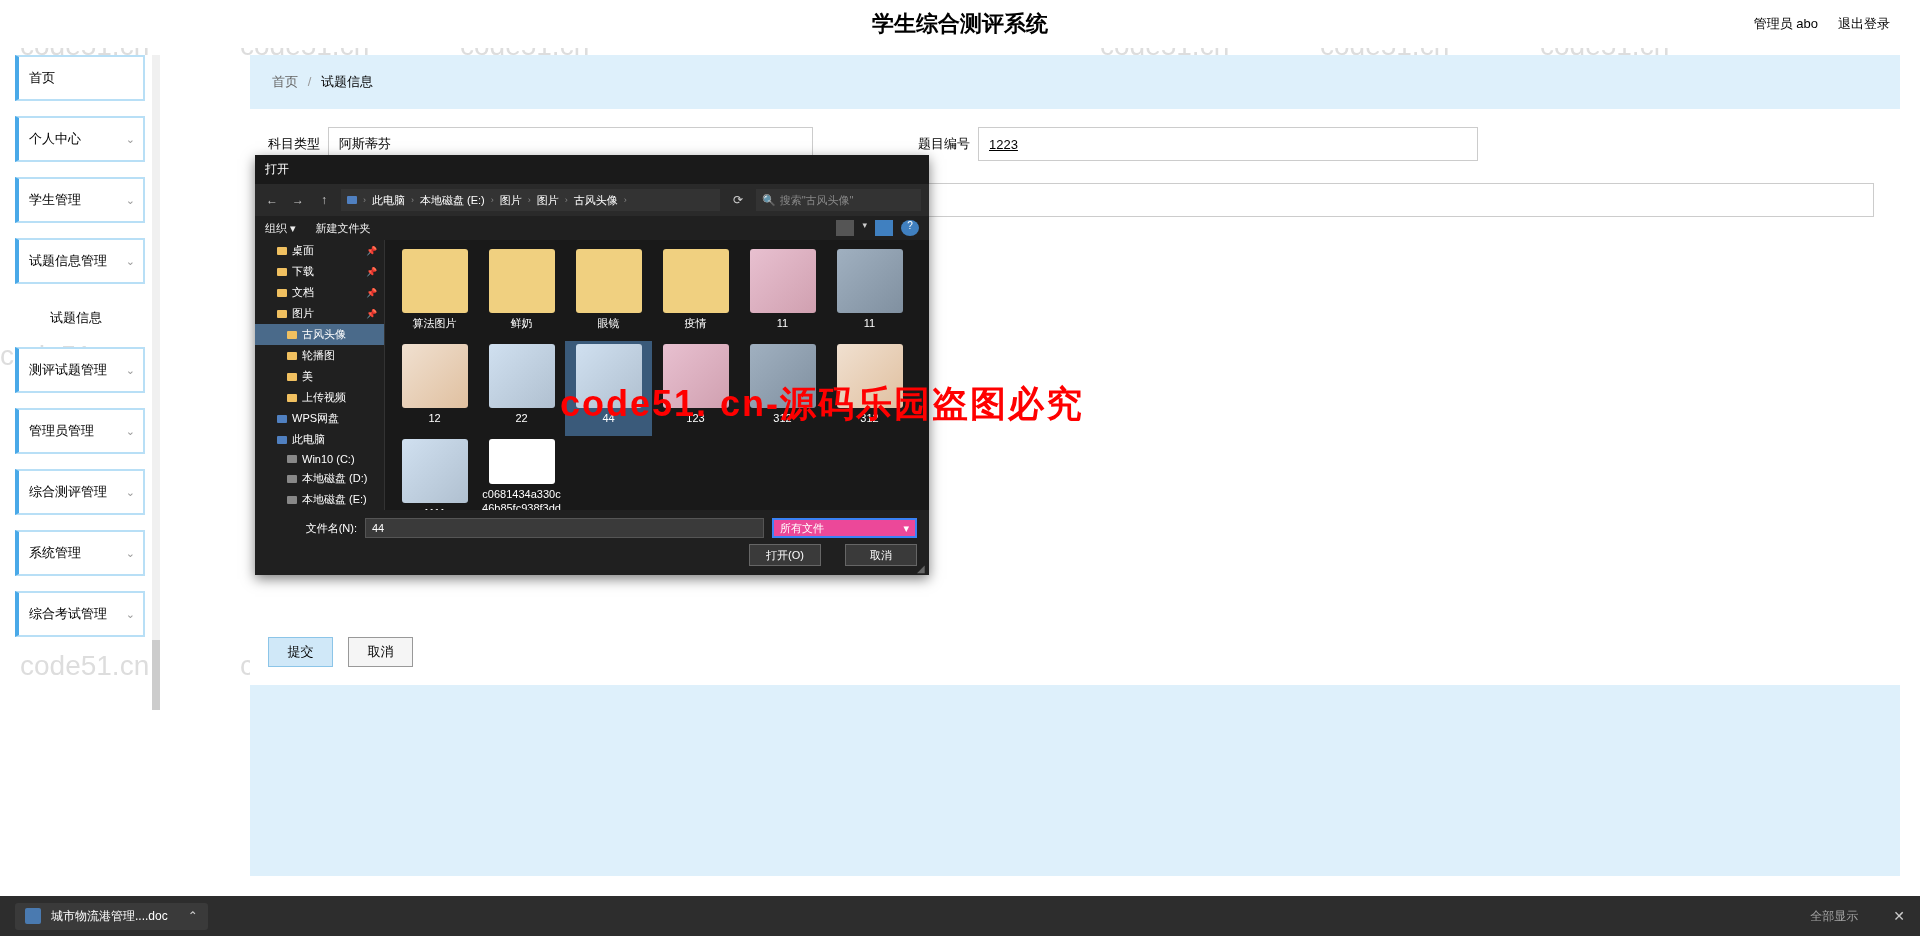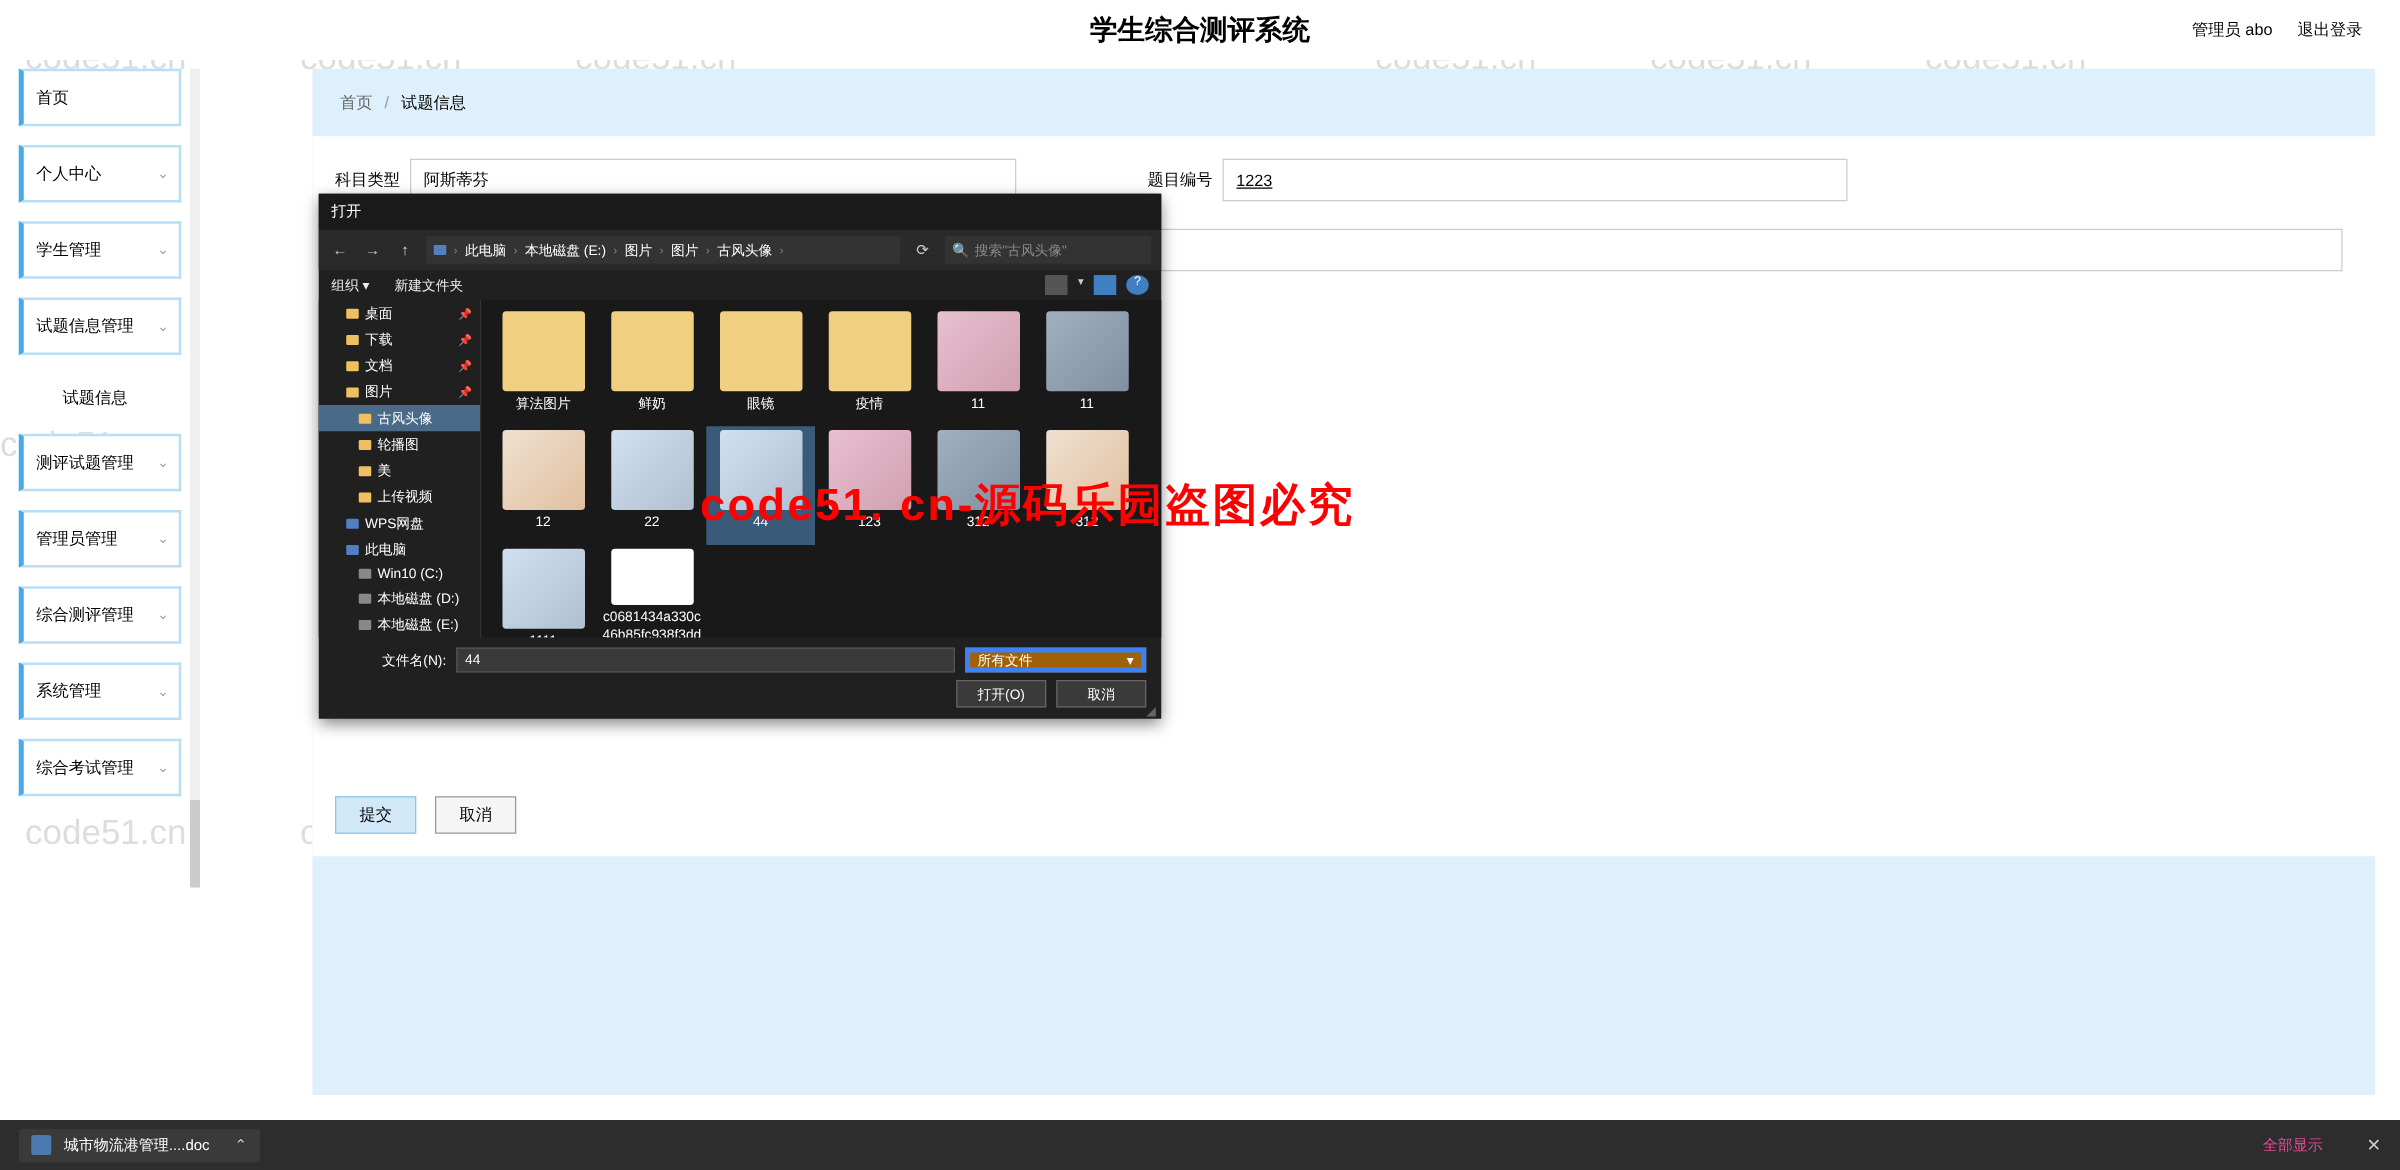--- a/index.html
+++ b/index.html
@@ -69,31 +69,31 @@
 .fd-thumb.img { background: linear-gradient(135deg, #e8c0d0, #d0a0b0); }
 .fd-thumb.img2 { background: linear-gradient(135deg, #a0b0c0, #8090a0); }
 .fd-thumb.img3 { background: linear-gradient(135deg, #f0e0d0, #e0c0a0); }
 .fd-thumb.img4 { background: linear-gradient(135deg, #d0e0f0, #b0c0d0); }
 .fd-thumb.doc { background: #fff; }
 .fd-fname { font-size: 11px; margin-top: 4px; text-align: center; color: #fff; word-break: break-all; line-height: 1.2; }
 .fd-bottom { padding: 8px 12px; }
 .fd-filename-row { display: flex; align-items: center; gap: 8px; margin-bottom: 6px; }
 .fd-fn-label { width: 90px; text-align: right; font-size: 11px; color: #fff; }
 .fd-fn-input { flex: 1; height: 20px; background: #3a3a3a; border: 1px solid #555; color: #fff; padding: 0 6px; font-size: 11px; }
-.fd-filter { width: 145px; height: 20px; background: #a16207; border: 4px solid #3b82f6; color: #fff; padding: 0 6px; font-size: 11px; display: flex; align-items: center; justify-content: space-between; }
-.fd-btn-row { display: flex; justify-content: flex-end; gap: 8px; }
+.fd-filter { width: 145px; height: 20px; background: #ec4899; border: 2px solid #3b82f6; color: #fff; padding: 0 6px; font-size: 11px; display: flex; align-items: center; justify-content: space-between; }
+.fd-btn-row { display: flex; justify-content: flex-end; gap: 24px; }
 .fd-btn { width: 72px; height: 22px; background: #3a3a3a; border: 1px solid #666; color: #fff; font-size: 11px; cursor: pointer; }
 .fd-resize { position: absolute; right: 2px; bottom: 2px; width: 10px; height: 10px; color: #666; font-size: 10px; }
 
 
 .download-bar { position: absolute; bottom: 0; left: 0; right: 0; height: 40px; background: #2d2d2d; display: flex; align-items: center; padding: 0 15px; justify-content: space-between; z-index: 60; }
 .dl-item { display: flex; align-items: center; gap: 10px; color: #fff; font-size: 12px; background: #3a3a3a; padding: 5px 10px; border-radius: 3px; }
 .dl-icon { width: 16px; height: 16px; background: #4a7ab0; border-radius: 2px; display: inline-block; }
 .dl-chev { color: #ccc; margin-left: 10px; cursor: pointer; }
-.dl-all { color: #ec4899; font-size: 12px; cursor: pointer; margin-right: 20px; }
+.dl-all { color: #a3a3a3; font-size: 12px; cursor: pointer; margin-right: 20px; }
 .dl-close { color: #ccc; font-size: 14px; cursor: pointer; }
 
 
 .folder-ic { width: 10px; height: 8px; background: #f0c060; display: inline-block; border-radius: 1px; }
 .disk-ic { width: 10px; height: 8px; background: #888; display: inline-block; border-radius: 1px; }
 .pc-ic { width: 10px; height: 8px; background: #5080c0; display: inline-block; border-radius: 1px; }
 </style>
 </head>
 <body>
 

